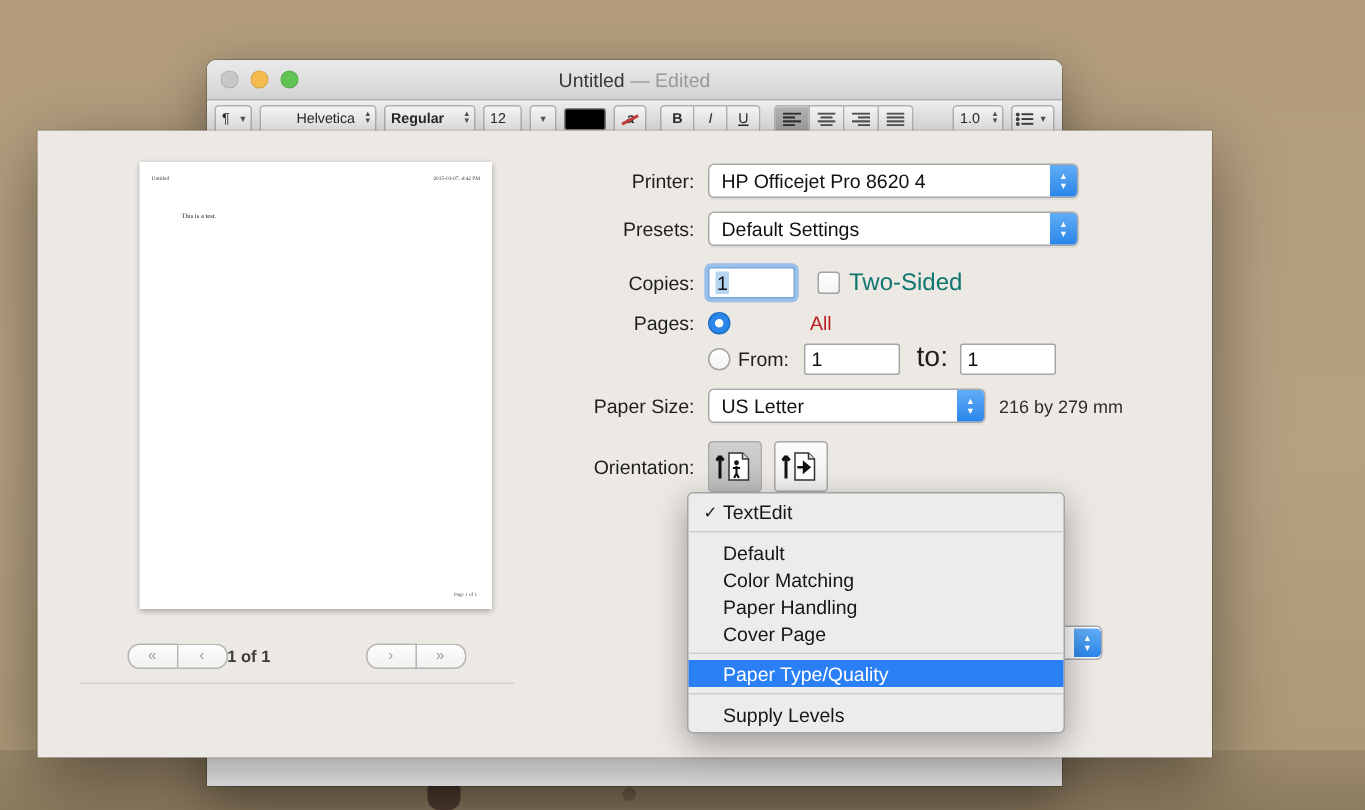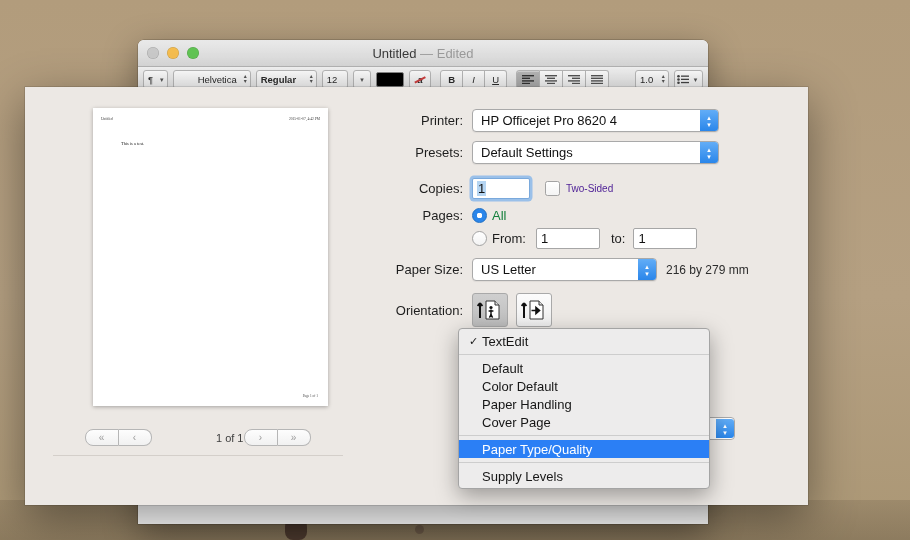--- a/index.html
+++ b/index.html
@@ -89,21 +89,21 @@
 
   #pager{position:absolute;left:0;top:342px;width:345px;display:flex;align-items:center;justify-content:center;gap:0;}
   .pgrp{display:flex;}
   .pbtn{
     width:32px;height:15px;background:linear-gradient(180deg,#fdfdfd,#f1f1f1);
     border:1px solid #b6b6b6;display:flex;align-items:center;justify-content:center;
     font-size:10px;color:#9a9a9a;
   }
   .pgrp .pbtn:first-child{border-radius:8px 0 0 8px;}
   .pgrp .pbtn:last-child{border-radius:0 8px 8px 0;border-left:none;}
-  #pgtext{width:92px;text-align:right;font-size:11px;color:#3d3d3d;}
+  #pgtext{width:92px;text-align:left;font-size:11px;color:#3d3d3d;font-weight:bold;}
   #sheet-divider{position:absolute;left:28px;top:368px;width:290px;height:1px;background:#d4cfca;}
 
   
   #form{position:absolute;left:345px;top:22px;width:438px;}
   .row{display:flex;align-items:center;margin-bottom:9px;}
   .rlabel{width:93px;text-align:right;padding-right:9px;font-size:13px;color:#1e1e1e;}
   .popup{
     height:21px;display:flex;align-items:center;
     background:#fff;border:1px solid #a9a9a9;border-radius:4px;position:relative;
     font-size:13px;color:#111;box-shadow:0 1px 1px rgba(0,0,0,.06);
@@ -337,42 +337,42 @@
       </div>
     </div>
 
     <div class="row" style="margin-top:14px;">
       <div class="rlabel">Copies:</div>
       <div class="tfield focus" style="width:48px;">
         <span class="sel">1</span>
       </div>
       <div style="display:flex;align-items:center;margin-left:15px;">
         <span class="chk"></span>
-        <span style="font-size:10px;color:#4c1d95;">Two-Sided</span>
+        <span style="font-size:16px;color:#0f766e;">Two-Sided</span>
       </div>
     </div>
 
     <div class="row" style="margin-bottom:5px;">
       <div class="rlabel">Pages:</div>
       <div style="display:flex;align-items:center;">
         <span class="radio on"></span>
-        <span style="font-size:13px;color:#15803d;">All</span>
+        <span style="font-size:13px;color:#b91c1c;margin-left:48px;">All</span>
       </div>
     </div>
 
     <div class="row">
       <div class="rlabel"></div>
       <div style="display:flex;">
         <span class="radio"></span>
         <span style="font-size:13px;color:#1e1e1e;">From:</span>
       </div>
       <div class="tfield" style="width:54px;margin-left:10px;">
         <span>1</span>
       </div>
-      <span style="font-size:13px;color:#1e1e1e;margin-left:11px;">to:</span>
+      <span style="font-size:19px;color:#1e1e1e;margin-left:11px;">to:</span>
       <div class="tfield" style="width:54px;margin-left:8px;">
         <span>1</span>
       </div>
     </div>
 
     <div class="row" style="">
       <div class="rlabel">Paper Size:</div>
       <div class="popup" style="width:183px;">
         <span class="pv">US Letter</span>
         <span class="stepper">
@@ -419,21 +419,21 @@
     <span class="tick">✓</span>
     <span>TextEdit</span>
   </div>
   <div class="msep"></div>
   <div class="mi">
     <span class="tick"></span>
     <span>Default</span>
   </div>
   <div class="mi">
     <span class="tick"></span>
-    <span>Color Default</span>
+    <span>Color Matching</span>
   </div>
   <div class="mi">
     <span class="tick"></span>
     <span>Paper Handling</span>
   </div>
   <div class="mi">
     <span class="tick"></span>
     <span>Cover Page</span>
   </div>
   <div class="msep"></div>

